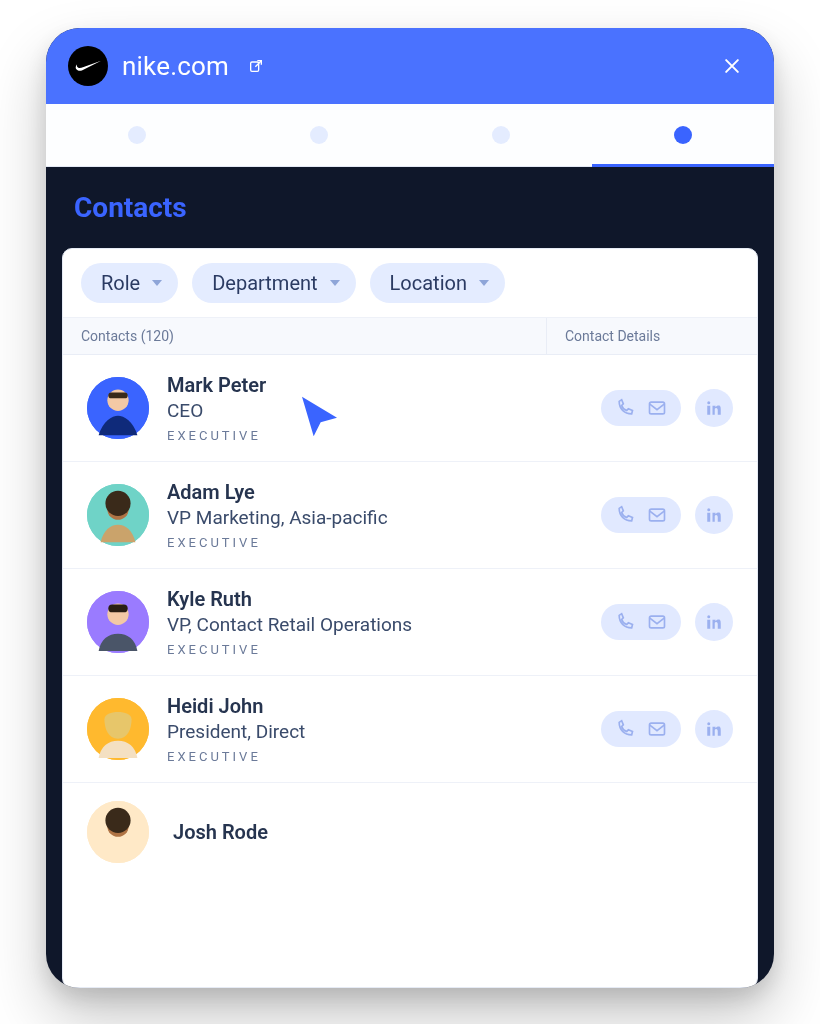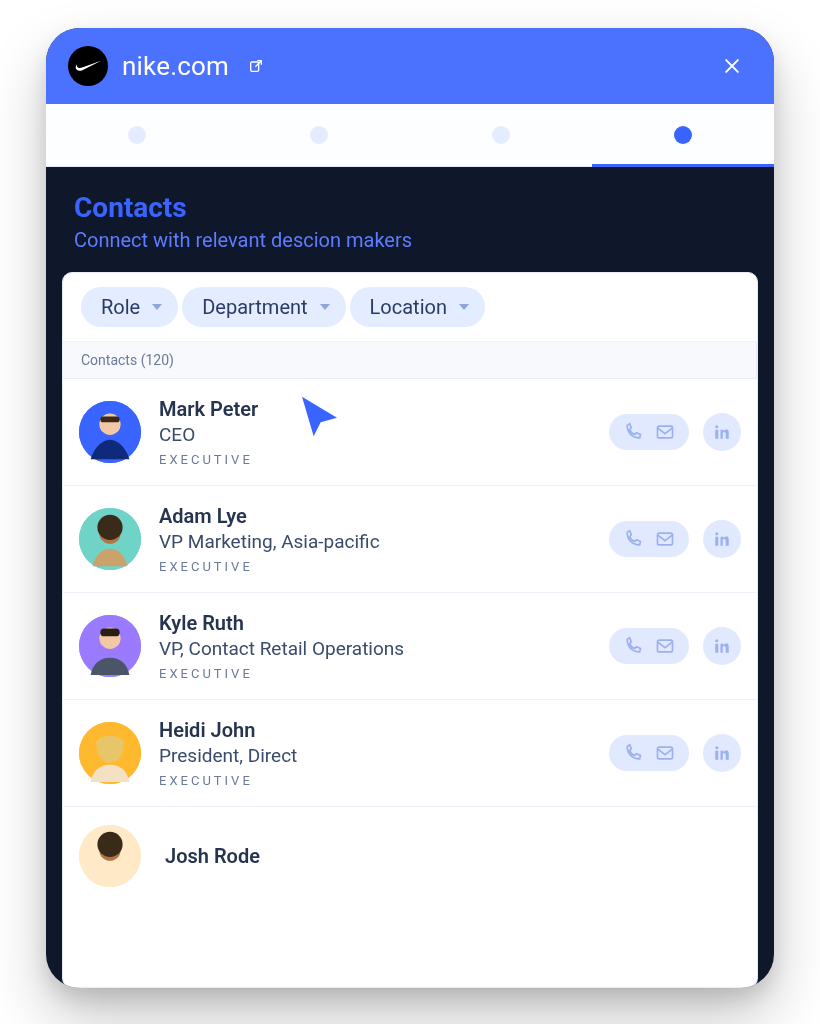--- a/index.html
+++ b/index.html
@@ -104,21 +104,21 @@
     margin: 8px 16px 0 16px;
     border-radius: 10px;
     border: 1px solid #e6ebf5;
     flex: 1;
     overflow: hidden;
     display: flex; flex-direction: column;
   }
 
   
   .filters {
-    display: flex; gap: 4px;
+    display: flex; gap: 14px;
     padding: 14px 18px 14px 18px;
     border-bottom: 1px solid #eef1f8;
   }
   .pill {
     background: #e4ecff;
     color: #2b3b63;
     font-size: 20px;
     padding: 8px 16px 8px 20px;
     border-radius: 999px;
     display: inline-flex; align-items: center; gap: 12px;
@@ -168,21 +168,21 @@
   }
 
   
   .rows {
     flex: 1;
     overflow: hidden;
   }
   .row {
     display: flex;
     align-items: center;
-    padding: 18px 16px;
+    padding: 18px 24px;
     border-bottom: 1px solid #eef1f8;
     gap: 18px;
   }
   .avatar {
     width: 62px; height: 62px; border-radius: 50%;
     display: flex; align-items: center; justify-content: center;
     flex-shrink: 0;
   }
   .avatar svg { width: 62px; height: 62px; }
   .info { flex: 1; min-width: 0; }
@@ -264,21 +264,20 @@
       <div class="tab">
           <div class="tab-dot"></div>
         </div>
       <div class="tab active">
           <div class="tab-dot"></div>
         </div>
     </div>
 
     <div class="section-head">
       <div class="section-title">Contacts</div>
-      <div class="section-sub">Connect with relevant descion makers</div>
     </div>
 
     <div class="card">
 
       <div class="filters">
         <div class="pill">
           <span>Role</span>
           <span class="chev"></span>
         </div>
         <div class="pill">
@@ -287,20 +286,21 @@
         </div>
         <div class="pill">
           <span>Location</span>
           <span class="chev"></span>
         </div>
       </div>
 
 
       <div class="thead">
         <div class="th-left">Contacts (120)</div>
+        <div class="th-right">Contact Details</div>
       </div>
 
       <div class="rows">
 
         <div class="row">
           <div class="avatar bg1">
             <svg viewBox="0 0 64 64">
                 <circle cx="32" cy="32" r="32" fill="#3a64ff"></circle>
                 <circle cx="32" cy="24" r="11" fill="#f3c9a5"></circle>
                 <path d="M12 60c4-14 14-20 20-20s16 6 20 20" fill="#0f2a7a"></path>

